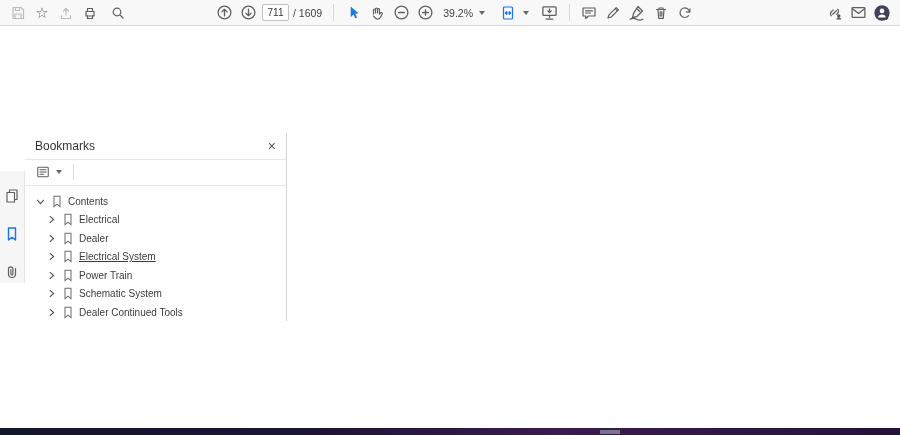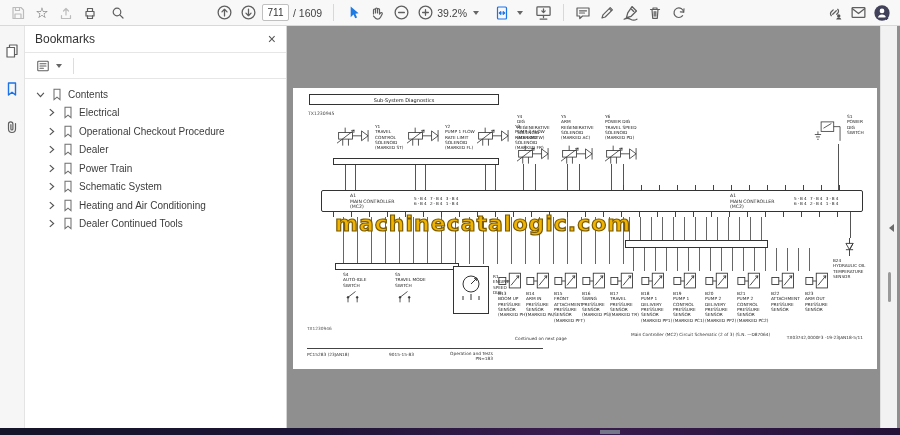--- a/index.html
+++ b/index.html
@@ -14,28 +14,28 @@
   .tbtn { width:24px; height:22px; display:flex; align-items:center; justify-content:center;
           border-radius:3px; flex:0 0 auto; cursor:default; }
   .tbtn svg { display:block; }
   .ic { stroke:#5f5f5f; fill:none; stroke-width:1.2; stroke-linecap:round; stroke-linejoin:round; }
   .ic-dis { stroke:#bcbcbc; }
   .vsep { width:1px; height:17px; background:#d8d8d8; margin:0 7px; flex:0 0 auto; }
   .star-glyph { font-size:15px; color:#5f5f5f; line-height:1; }
   .page-box { width:27px; height:17px; border:1px solid #c0c0c0; background:#fff;
               font-size:10px; text-align:center; color:#333; margin:0 4px 0 2px; border-radius:2px; }
   .page-total { font-size:10.5px; color:#444; margin-right:4px; white-space:nowrap; }
-  .zoom-val { font-size:10.5px; color:#444; margin:0 3px 0 0; white-space:nowrap; }
+  .zoom-val { font-size:10.5px; color:#444; margin:0 3px 0 6px; white-space:nowrap; }
   .caret { width:0; height:0; border-left:3.5px solid transparent; border-right:3.5px solid transparent;
            border-top:4px solid #666; margin:0 3px; flex:0 0 auto; }
   .sp { flex:0 0 auto; }
   .grow { flex:1 1 auto; }
 
   
-  .body { position:absolute; left:0; top:26px; width:900px; height:402px; display:flex; }
+  .body { position:absolute; left:0; top:26px; width:900px; height:402px; display:flex;align-items:center; }
 
   .rail { width:25px; background:#f6f6f6; border-right:1px solid #e4e4e4;
           display:flex; flex-direction:column; align-items:center; padding-top:14px; gap:16px; }
   .rail .tbtn { width:22px; height:22px; }
 
   .panel { width:262px; background:#fff; border-right:1px solid #d5d5d5; position:relative; }
   .panel-head { height:27px; display:flex; align-items:center; padding:0 10px;
                 border-bottom:1px solid #e6e6e6; }
   .panel-title { font-size:12px; color:#333; }
   .panel-close { margin-left:auto; font-size:14px; color:#555; line-height:1; cursor:default; }
@@ -318,70 +318,61 @@
         <div class="bm-row lvl1">
           <svg class="chev" width="11" height="11" viewBox="0 0 13 13">
               <path d="M4.5 2.5 L9 6.5 L4.5 10.5" stroke="#555" fill="none" stroke-width="1.4"></path>
             </svg>
           <svg class="bmk" width="12" height="13" viewBox="0 0 14 15">
               <path d="M3.5 1.5 h7 v12 L7 10.6 3.5 13.5 z" stroke="#6e6e6e" fill="none" stroke-width="1.2"></path>
             </svg>
           <span class="bm-label">Electrical</span>
         </div>
 
+
         <div class="bm-row lvl1">
           <svg class="chev" width="11" height="11" viewBox="0 0 13 13">
               <path d="M4.5 2.5 L9 6.5 L4.5 10.5" stroke="#555" fill="none" stroke-width="1.4"></path>
             </svg>
           <svg class="bmk" width="12" height="13" viewBox="0 0 14 15">
               <path d="M3.5 1.5 h7 v12 L7 10.6 3.5 13.5 z" stroke="#6e6e6e" fill="none" stroke-width="1.2"></path>
             </svg>
-          <span class="bm-label">Operational Checkout Procedure</span>
+          <span class="bm-label">Dealer</span>
+        </div>
+
+        <div class="bm-row lvl1 selected">
+          <svg class="chev" width="11" height="11" viewBox="0 0 13 13">
+              <path d="M4.5 2.5 L9 6.5 L4.5 10.5" stroke="#555" fill="none" stroke-width="1.4"></path>
+            </svg>
+          <svg class="bmk" width="12" height="13" viewBox="0 0 14 15">
+              <path d="M3.5 1.5 h7 v12 L7 10.6 3.5 13.5 z" stroke="#6e6e6e" fill="none" stroke-width="1.2"></path>
+            </svg>
+          <span class="bm-label">Electrical System</span>
         </div>
 
         <div class="bm-row lvl1">
           <svg class="chev" width="11" height="11" viewBox="0 0 13 13">
               <path d="M4.5 2.5 L9 6.5 L4.5 10.5" stroke="#555" fill="none" stroke-width="1.4"></path>
             </svg>
           <svg class="bmk" width="12" height="13" viewBox="0 0 14 15">
               <path d="M3.5 1.5 h7 v12 L7 10.6 3.5 13.5 z" stroke="#6e6e6e" fill="none" stroke-width="1.2"></path>
             </svg>
-          <span class="bm-label">Dealer</span>
-        </div>
-
+          <span class="bm-label">Power Train</span>
+        </div>
 
         <div class="bm-row lvl1">
           <svg class="chev" width="11" height="11" viewBox="0 0 13 13">
               <path d="M4.5 2.5 L9 6.5 L4.5 10.5" stroke="#555" fill="none" stroke-width="1.4"></path>
             </svg>
           <svg class="bmk" width="12" height="13" viewBox="0 0 14 15">
               <path d="M3.5 1.5 h7 v12 L7 10.6 3.5 13.5 z" stroke="#6e6e6e" fill="none" stroke-width="1.2"></path>
             </svg>
-          <span class="bm-label">Power Train</span>
-        </div>
-
-        <div class="bm-row lvl1">
-          <svg class="chev" width="11" height="11" viewBox="0 0 13 13">
-              <path d="M4.5 2.5 L9 6.5 L4.5 10.5" stroke="#555" fill="none" stroke-width="1.4"></path>
-            </svg>
-          <svg class="bmk" width="12" height="13" viewBox="0 0 14 15">
-              <path d="M3.5 1.5 h7 v12 L7 10.6 3.5 13.5 z" stroke="#6e6e6e" fill="none" stroke-width="1.2"></path>
-            </svg>
           <span class="bm-label">Schematic System</span>
         </div>
 
-        <div class="bm-row lvl1">
-          <svg class="chev" width="11" height="11" viewBox="0 0 13 13">
-              <path d="M4.5 2.5 L9 6.5 L4.5 10.5" stroke="#555" fill="none" stroke-width="1.4"></path>
-            </svg>
-          <svg class="bmk" width="12" height="13" viewBox="0 0 14 15">
-              <path d="M3.5 1.5 h7 v12 L7 10.6 3.5 13.5 z" stroke="#6e6e6e" fill="none" stroke-width="1.2"></path>
-            </svg>
-          <span class="bm-label">Heating and Air Conditioning</span>
-        </div>
 
         <div class="bm-row lvl1">
           <svg class="chev" width="11" height="11" viewBox="0 0 13 13">
               <path d="M4.5 2.5 L9 6.5 L4.5 10.5" stroke="#555" fill="none" stroke-width="1.4"></path>
             </svg>
           <svg class="bmk" width="12" height="13" viewBox="0 0 14 15">
               <path d="M3.5 1.5 h7 v12 L7 10.6 3.5 13.5 z" stroke="#6e6e6e" fill="none" stroke-width="1.2"></path>
             </svg>
           <span class="bm-label">Dealer Continued Tools</span>
         </div>

